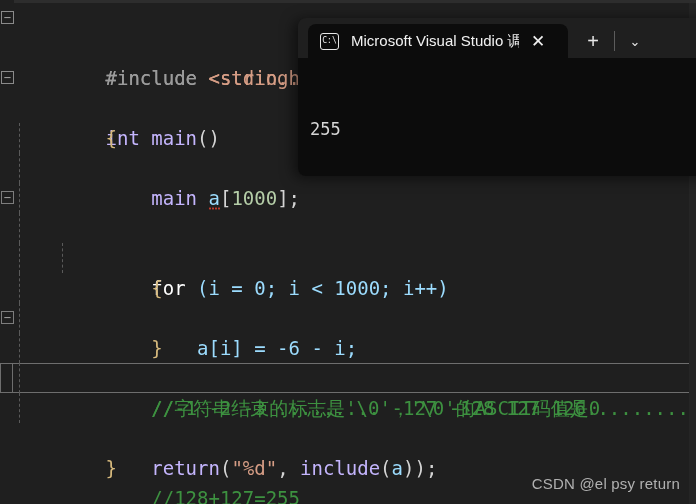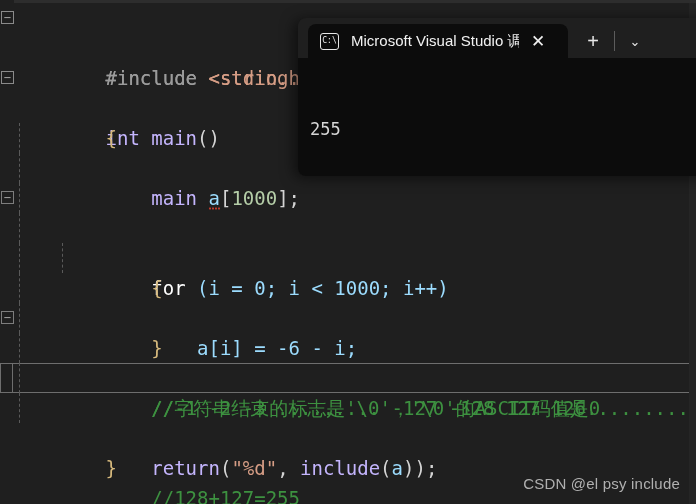--- a/index.html
+++ b/index.html
@@ -343,21 +343,21 @@
       <div class="line">
         <span class="txt"><span class="c-brace">}</span></span>
       </div>
 
     </div>
 
     <div class="vscrollbar">
       <div class="vscroll-thumb"></div>
     </div>
 
-    <div class="watermark">CSDN @el psy include</div>
+    <div class="watermark">CSDN @el psy return</div>
   </div>
 
   <div id="console-window">
     <div class="con-titlebar">
       <div class="con-tab">
         <div class="con-icon">
           <span>C:\</span>
         </div>
         <div class="con-tab-title">Microsoft Visual Studio 调试控</div>
         <div class="con-tab-close">✕</div>

